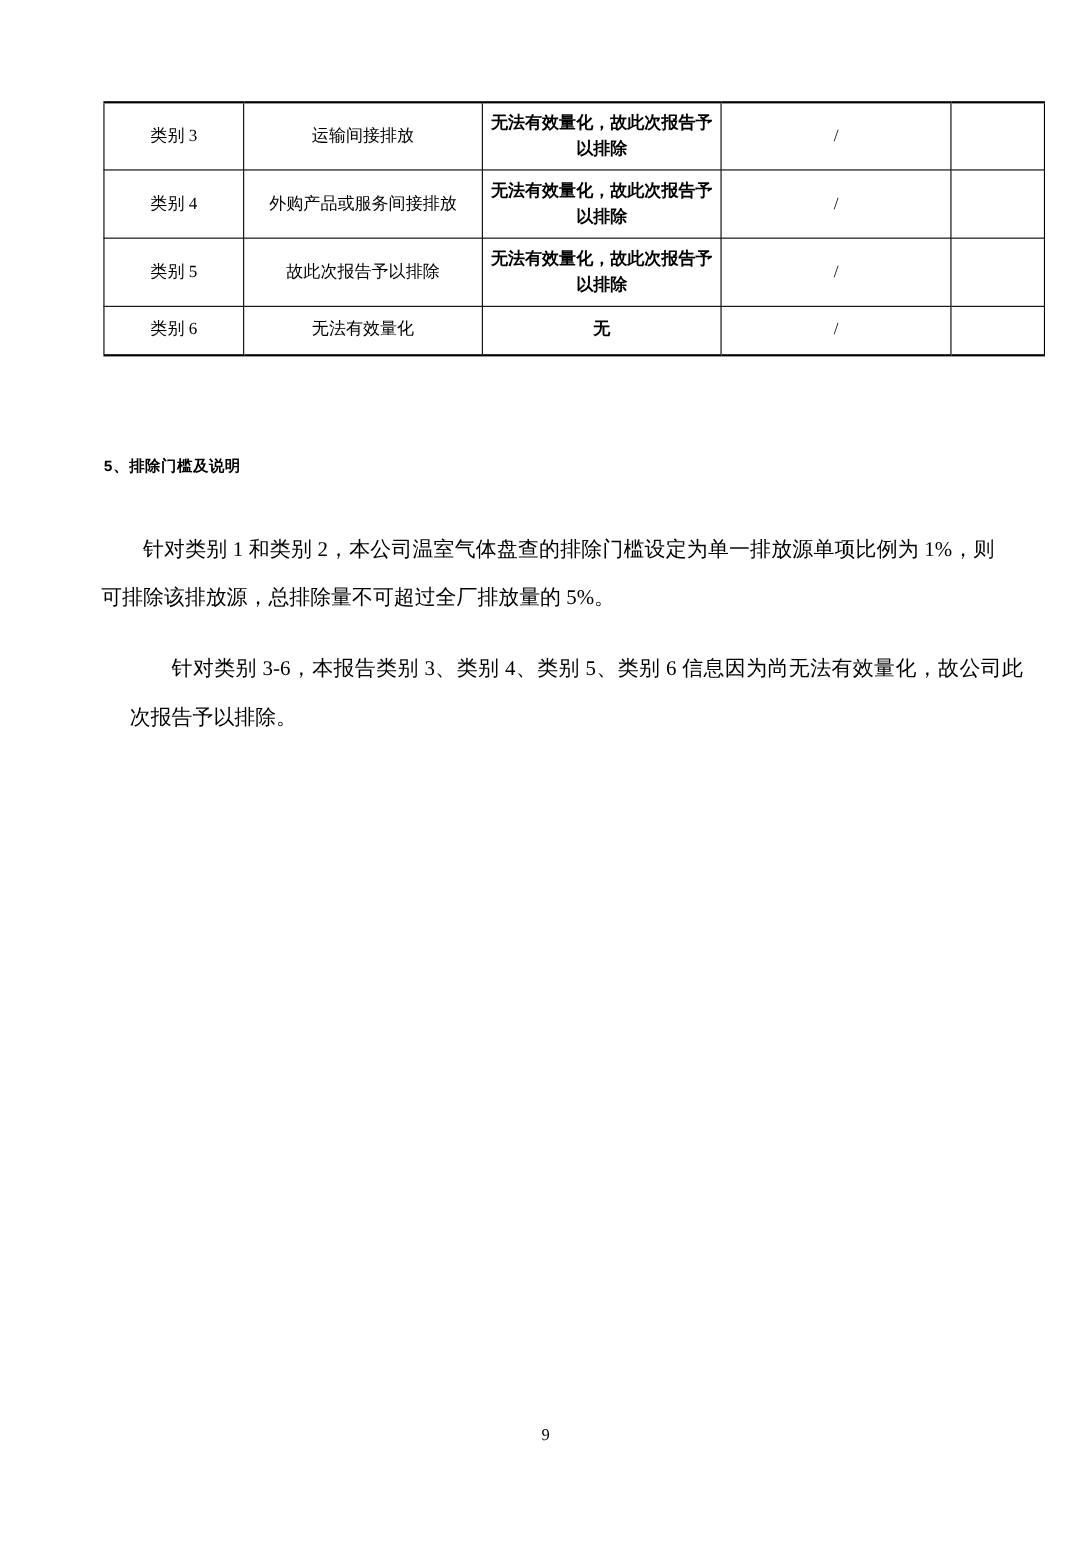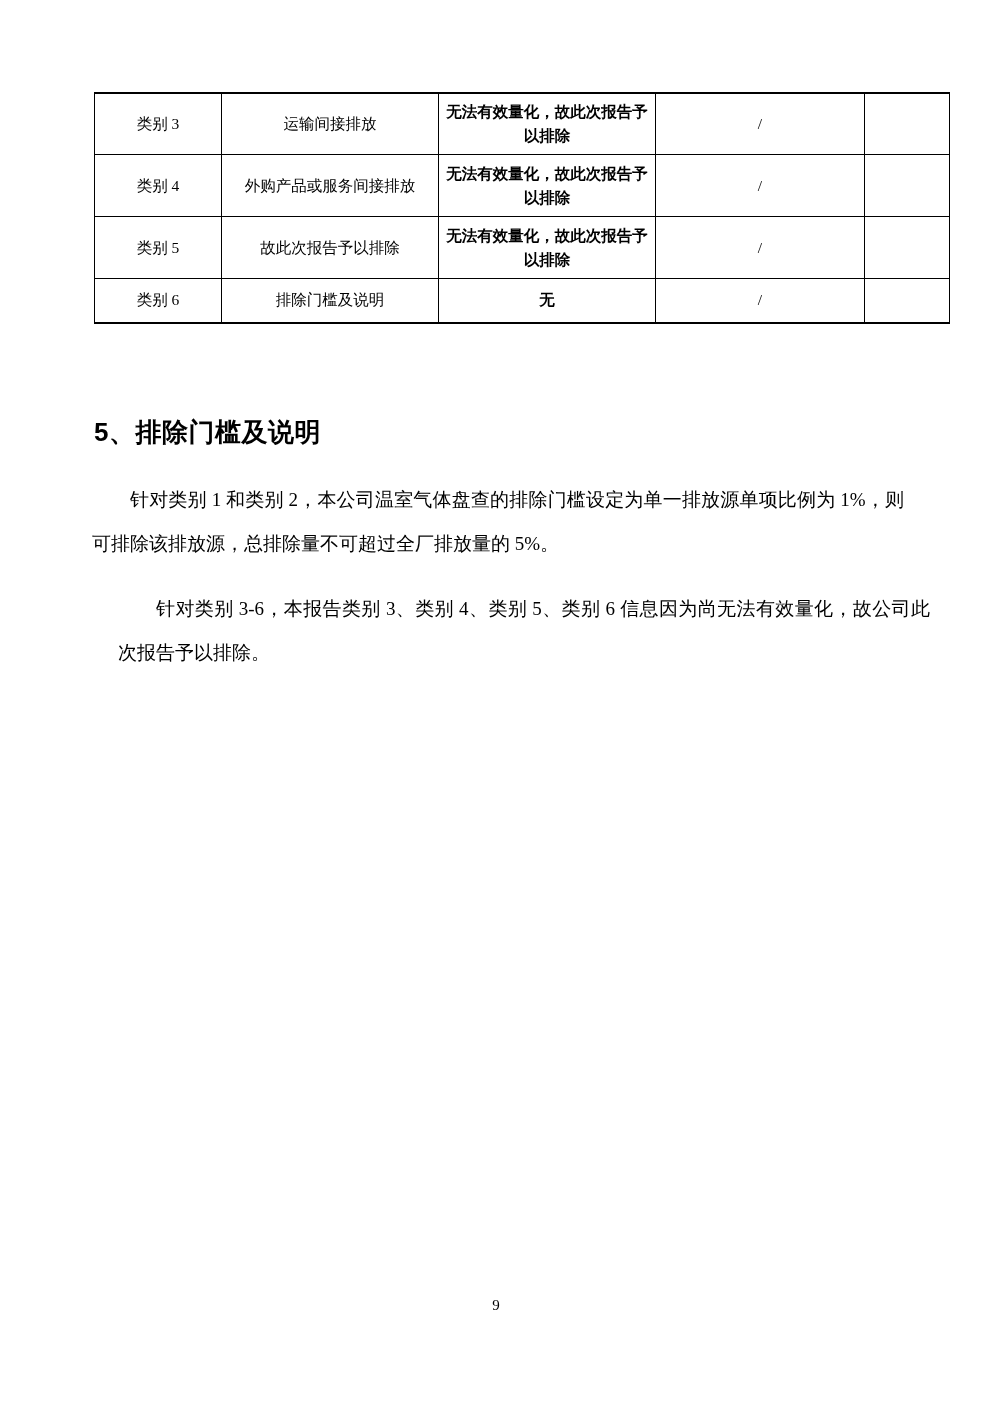--- a/index.html
+++ b/index.html
@@ -61,24 +61,24 @@
   .row-h1 { height: 54px; }
   .row-h2 { height: 62px; }
   .row-h3 { height: 62px; }
   .row-h4 { height: 44px; }
 
   
   .section-heading {
     position: absolute;
     left: 94px;
     top: 415px;
-    font-size: 26px;
+    font-size: 14px;
     font-weight: bold;
     letter-spacing: 0.5px;
-    font-family: Liberation Sans, sans-serif;
+    font-family: Liberation Mono, monospace;
   }
 
   
   .body-text {
     position: absolute;
     left: 92px;
     width: 812px;
     font-size: 19px;
     line-height: 2.33;
     text-align: justify;
@@ -124,21 +124,21 @@
         </tr>
         <tr class="row-h3">
           <td class="col-a">类别 5</td>
           <td class="col-b">故此次报告予以排除</td>
           <td class="col-c">无法有效量化，故此次报告予以排除</td>
           <td class="col-d">/</td>
           <td class="col-e"></td>
         </tr>
         <tr class="bottom-thick row-h4">
           <td class="col-a">类别 6</td>
-          <td class="col-b">排除门槛及说明</td>
+          <td class="col-b">无法有效量化</td>
           <td class="col-c">无</td>
           <td class="col-d">/</td>
           <td class="col-e"></td>
         </tr>
       </tbody>
     </table>
   </div>
 
   <div class="section-heading">5、排除门槛及说明</div>
 

